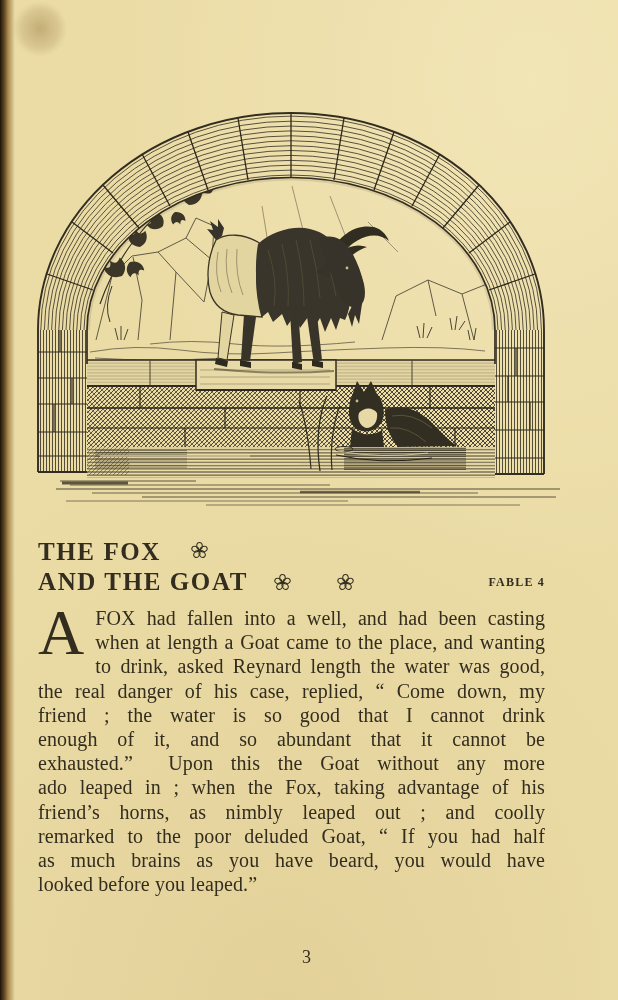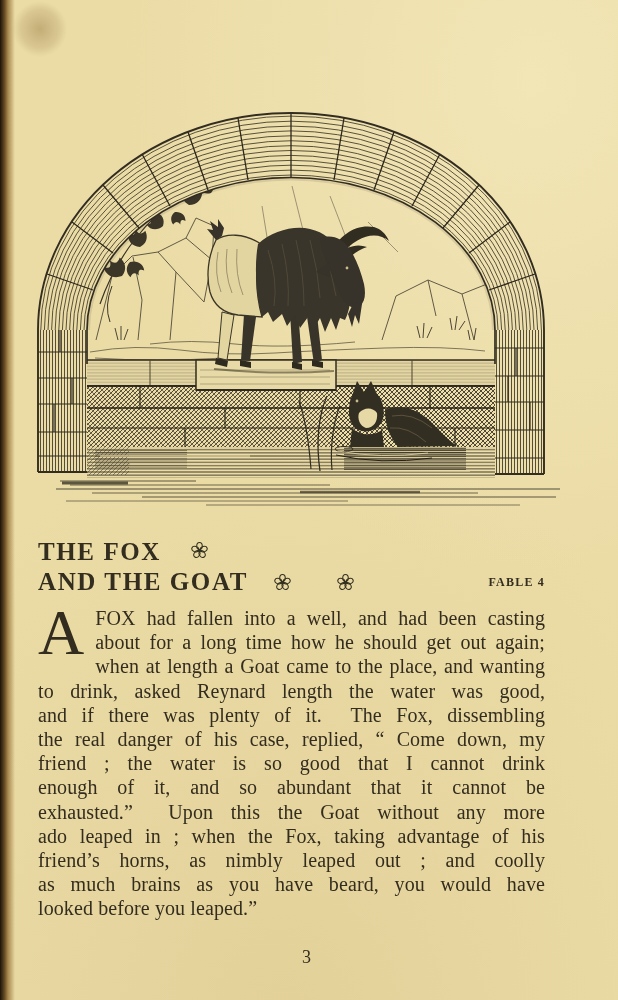--- a/index.html
+++ b/index.html
@@ -277,29 +277,28 @@
         </g>
           <circle cx="8" cy="8" r="1.6" fill="#33301f"></circle>
       </svg>
       <span class="fable">FABLE 4</span>
     </div>
   </div>
 
   <div class="bodytext">
     <span class="dropcap">A</span>
     <div class="bl">FOX had fallen into a well, and had been casting</div>
-    <div class="bl">about for a long time how he should get out again;</div>
     <div class="bl">when at length a Goat came to the place, and wanting</div>
     <div class="bl">to drink, asked Reynard length the water was good,</div>
-    <div class="bl">and if there was plenty of it.&nbsp; The Fox, dissembling</div>
     <div class="bl">the real danger of his case, replied, “&nbsp;Come down, my</div>
     <div class="bl">friend&nbsp;; the water is so good that I cannot drink</div>
     <div class="bl">enough of it, and so abundant that it cannot be</div>
     <div class="bl">exhausted.”&nbsp; Upon this the Goat without any more</div>
     <div class="bl">ado leaped in&nbsp;; when the Fox, taking advantage of his</div>
     <div class="bl">friend’s horns, as nimbly leaped out&nbsp;; and coolly</div>
+    <div class="bl">remarked to the poor deluded Goat, “&nbsp;If you had half</div>
     <div class="bl">as much brains as you have beard, you would have</div>
     <div class="bl last">looked before you leaped.”</div>
   </div>
 
   <div class="pagenum">3</div>
 
 </div>
 
 </body></html>

